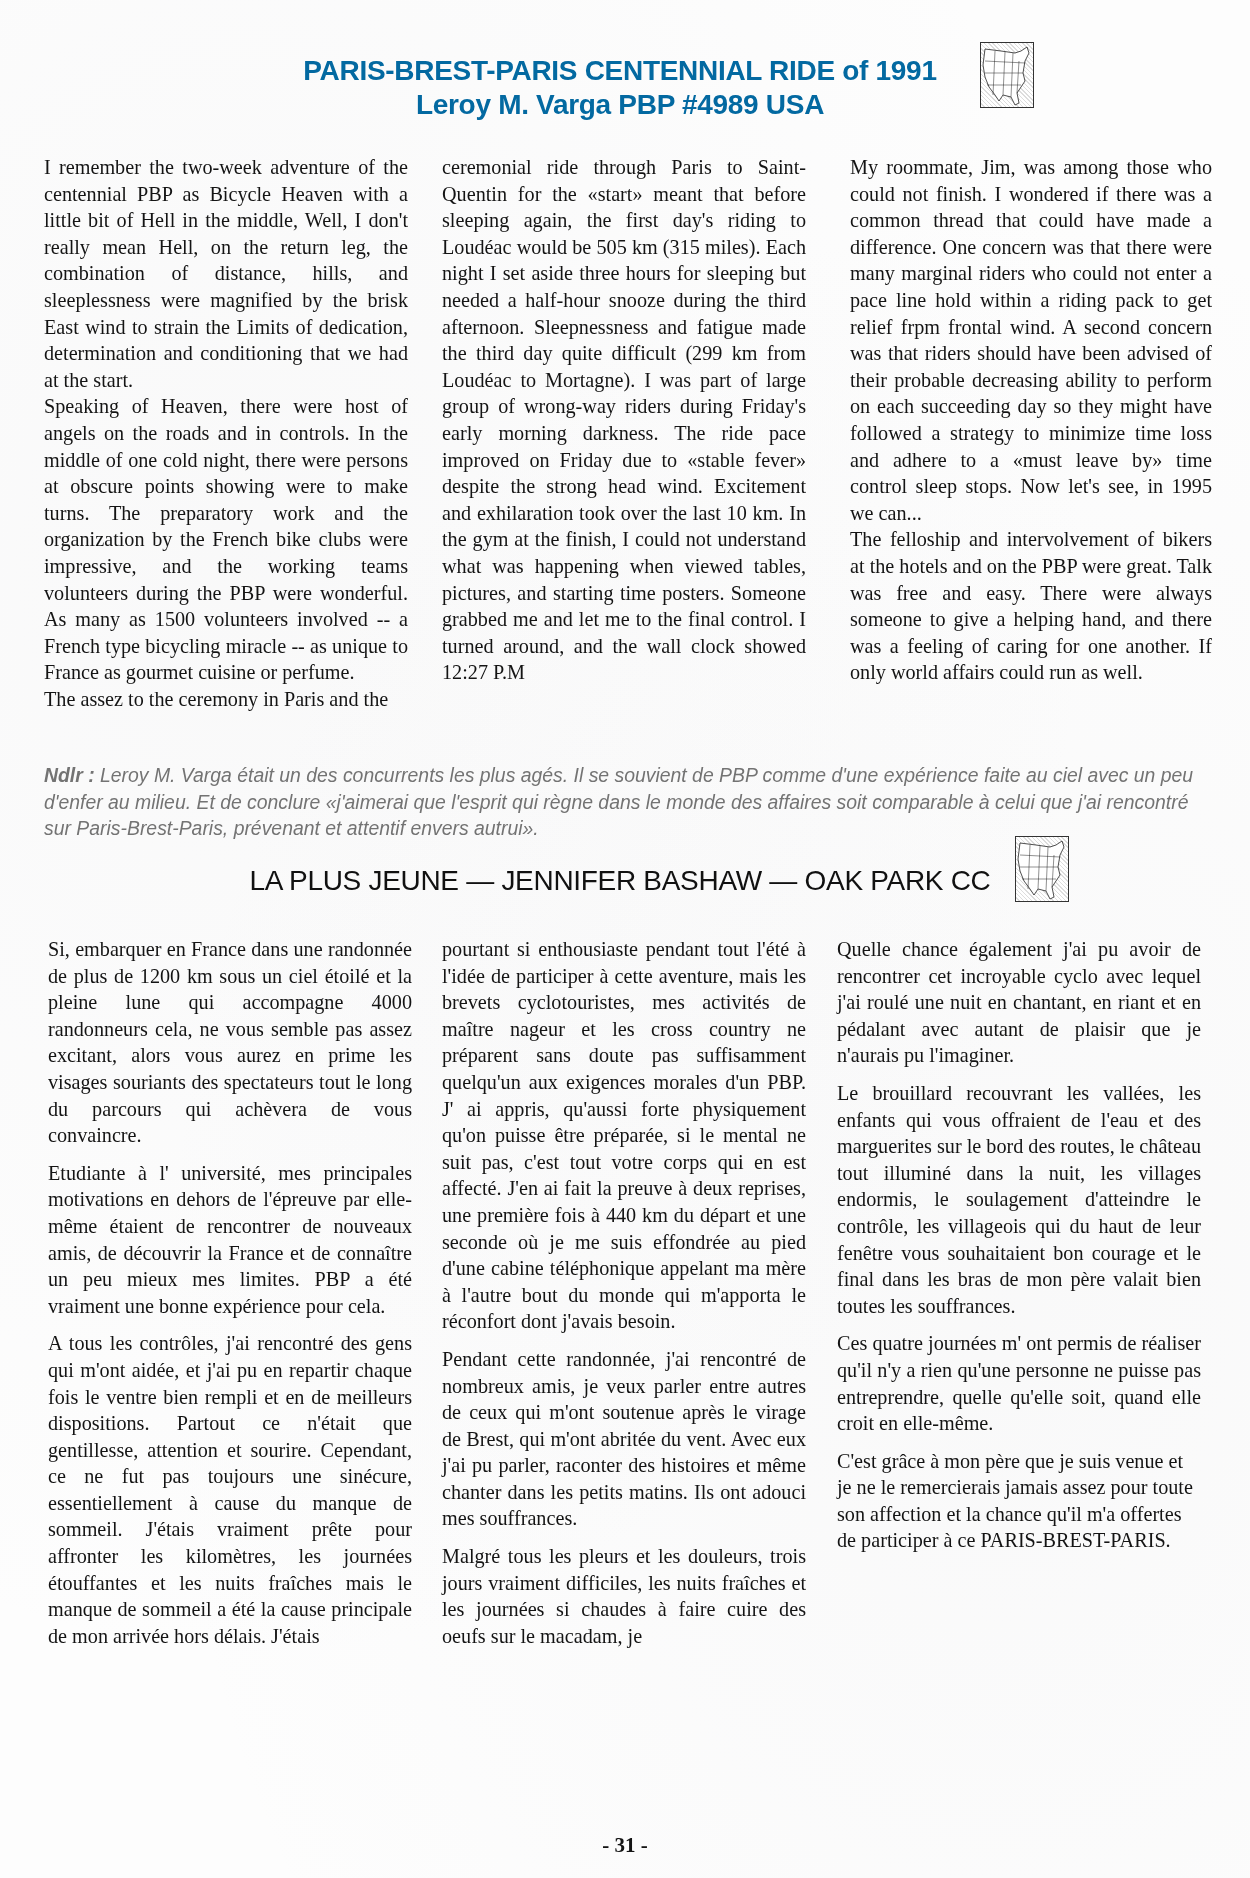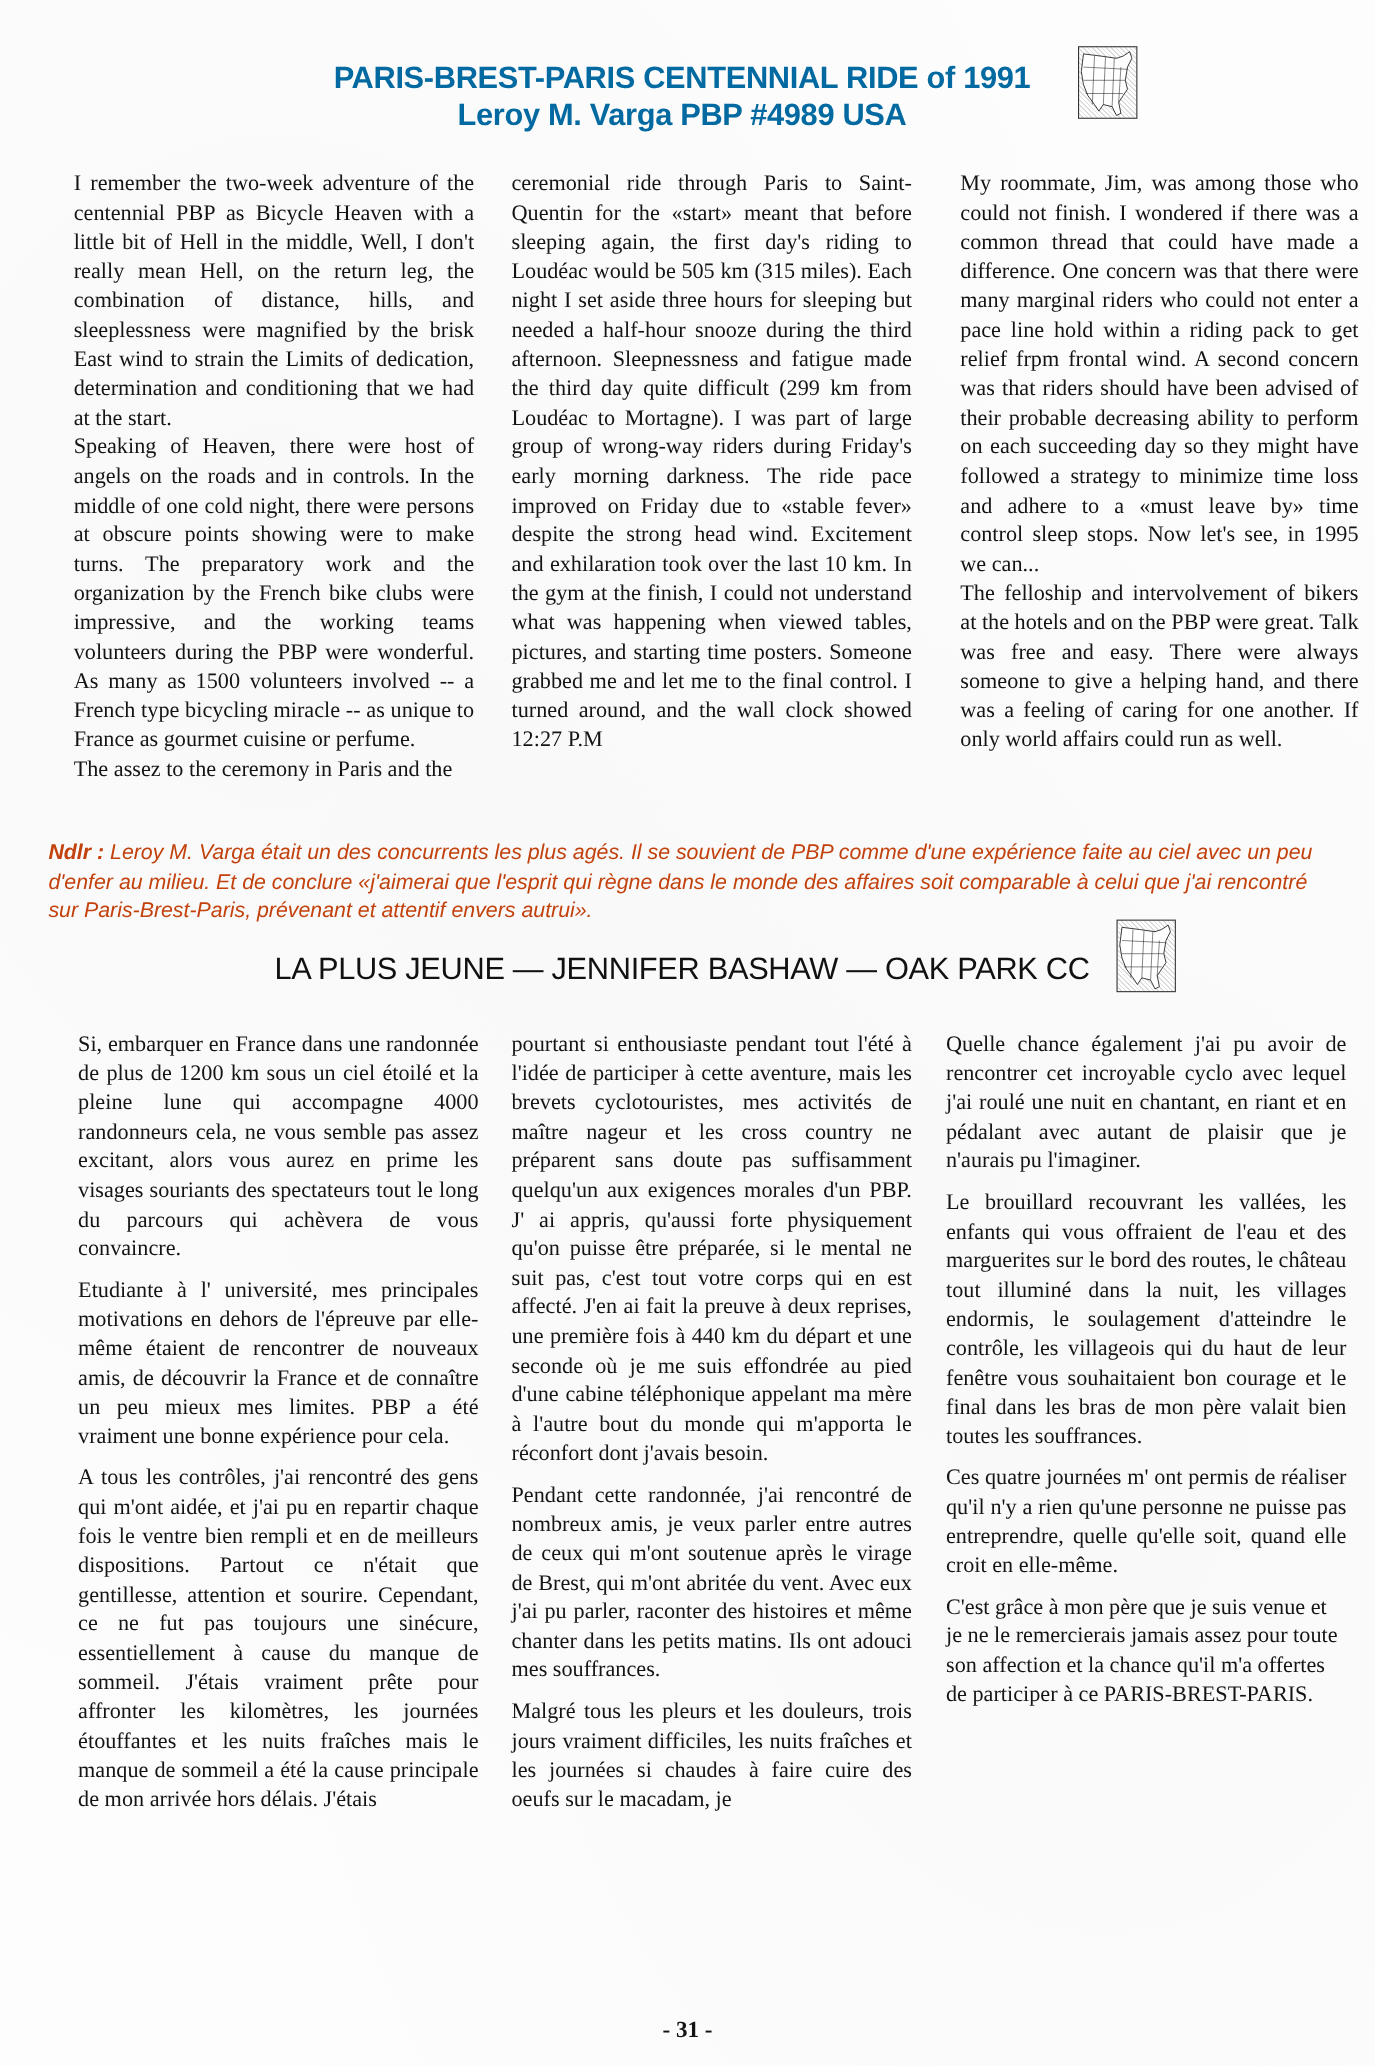--- a/index.html
+++ b/index.html
@@ -31,35 +31,35 @@
   .map {
     position: absolute; width: 52px; height: 64px;
     border: 1px solid #333; background:
       repeating-linear-gradient(45deg, #fff 0 2px, #ddd 2px 3px);
   }
   .map svg { width: 100%; height: 100%; display: block; }
   .map1 { left: 980px; top: 42px; width: 52px; height: 64px; }
   .map2 { left: 1015px; top: 836px; width: 52px; height: 64px; }
   .col {
     position: absolute; font-size: 20.2px; line-height: 26.6px;
-    text-align: justify; hyphens: none; margin-left: 23px;
+    text-align: justify; hyphens: none;
   }
   .col p { margin: 0; }
   .c1 { left: 44px; top: 154px; width: 364px; }
   .c2 { left: 442px; top: 154px; width: 364px; }
   .c3 { left: 850px; top: 154px; width: 362px; }
   .c4 { left: 48px; top: 936px; width: 364px; }
   .c5 { left: 442px; top: 936px; width: 364px; }
   .c6 { left: 837px; top: 936px; width: 364px; }
   .col.fr p + p { margin-top: 11px; }
   .col .last { text-align: left; }
   .ndlr {
     position: absolute; left: 44px; top: 762px; width: 1170px;
     font-family: "Liberation Sans", "DejaVu Sans", sans-serif;
-    font-style: italic; font-size: 19.4px; line-height: 26.5px; color: #c2410c;
+    font-style: italic; font-size: 19.4px; line-height: 26.5px; color: #737373;
   }
   .ndlr b { font-weight: bold; }
   .page-num {
     position: absolute; top: 1833px; left: 0; width: 1250px; text-align: center;
     font-size: 21px; font-weight: bold;
   }
 </style>
 </head>
 <body>
 

